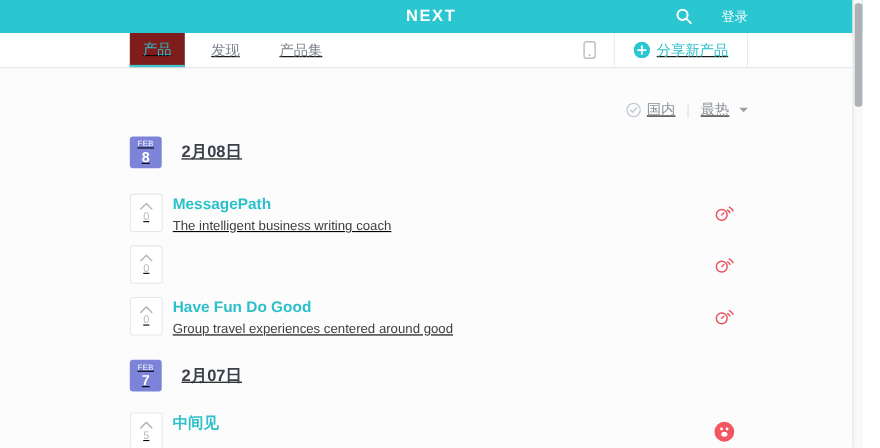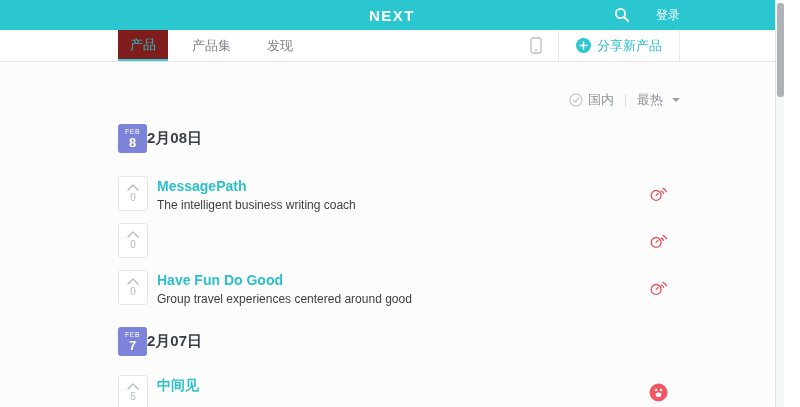--- a/index.html
+++ b/index.html
@@ -1,19 +1,19 @@
 <!DOCTYPE html>
 <html><head>
 <meta charset="utf-8">
 <style>
   * { margin:0; padding:0; box-sizing:border-box; }
   html,body { width:800px; height:407px; overflow:hidden; background:#fff;
     font-family:"Liberation Sans","DejaVu Sans",sans-serif; }
 
-  .page { position:relative; width:784px; height:407px; background:#fcfcfd; }
+  .page { position:relative; width:784px; height:407px; background:#fcfcfd;text-decoration:underline; }
 
   
   .header { position:relative; height:30px; background:#2bc7d1; }
   .logo { position:absolute; left:50%; top:50%; transform:translate(-50%,-50%);
     color:#fff; font-size:15px; font-weight:800; letter-spacing:1.5px; font-stretch:condensed; }
   .header-right { position:absolute; right:104px; top:0; height:30px; display:flex; align-items:center; gap:26px; }
   .search-btn { display:flex; align-items:center; cursor:pointer; }
   .login { color:#fff; font-size:12px; cursor:pointer; }
 
   
@@ -37,21 +37,21 @@
   .filter-item { display:flex; align-items:center; gap:5px; cursor:pointer; }
   .filter-divider { width:1px; height:13px; background:#d9dde0; margin:0 11px; }
   .caret-down { width:0; height:0; border-left:4px solid transparent; border-right:4px solid transparent;
     border-top:4px solid #9aa0a6; margin-left:4px; }
 
   .group-header { display:flex; align-items:center; margin-top:16px; }
   .date-badge { width:29px; height:29px; background:#7d83d9; border-radius:3px;
     display:flex; flex-direction:column; align-items:center; justify-content:center; color:#fff; }
   .date-badge .month { font-size:7px; letter-spacing:.5px; line-height:8px; }
   .date-badge .day { font-size:13px; font-weight:bold; line-height:14px; }
-  .group-title { font-size:15px; font-weight:bold; color:#394049; }
+  .group-title { margin-left:18px; font-size:15px; font-weight:bold; color:#394049; }
 
   .items { margin-top:23px; }
   .item { display:flex; height:35px; margin-bottom:12px; width:562px; }
   .vote-box { width:30px; height:35px; background:#fff; border:1px solid #e4e8ea; border-radius:3px;
     display:flex; flex-direction:column; align-items:center; justify-content:center; cursor:pointer; }
   .vote-count { font-size:10px; color:#b4bac0; margin-top:1px; }
   .item-text { margin-left:9px; padding-top:1px; }
   .item-name { font-size:14px; font-weight:bold; color:#2cc0ca; line-height:16px; cursor:pointer; text-decoration:none; display:inline-block; }
   .item-desc { font-size:12px; color:#404040; margin-top:3px; line-height:14px; }
   .item-icon { margin-left:auto; margin-right:12px; align-self:center; display:flex; cursor:pointer; }
@@ -80,22 +80,22 @@
           <line x1="10.2" y1="10.2" x2="14" y2="14" stroke="#fff" stroke-width="1.8" stroke-linecap="round"></line>
         </svg>
       </span>
       <span class="login">登录</span>
     </div>
   </div>
 
   <div class="nav">
     <div class="nav-inner">
       <div class="tab active">产品</div>
+      <div class="tab">发现</div>
       <div class="tab">产品集</div>
-      <div class="tab">发现</div>
       <div class="nav-right">
         <div class="phone-btn">
           <svg width="12" height="17" viewBox="0 0 12 17">
             <rect x="1" y="1" width="10" height="15" rx="2" fill="none" stroke="#b9bfc5" stroke-width="1.3"></rect>
             <circle cx="6" cy="13" r="1" fill="#b9bfc5"></circle>
           </svg>
         </div>
         <div class="nav-divider"></div>
         <div class="share-btn">
           <svg width="15" height="15" viewBox="0 0 15 15">

